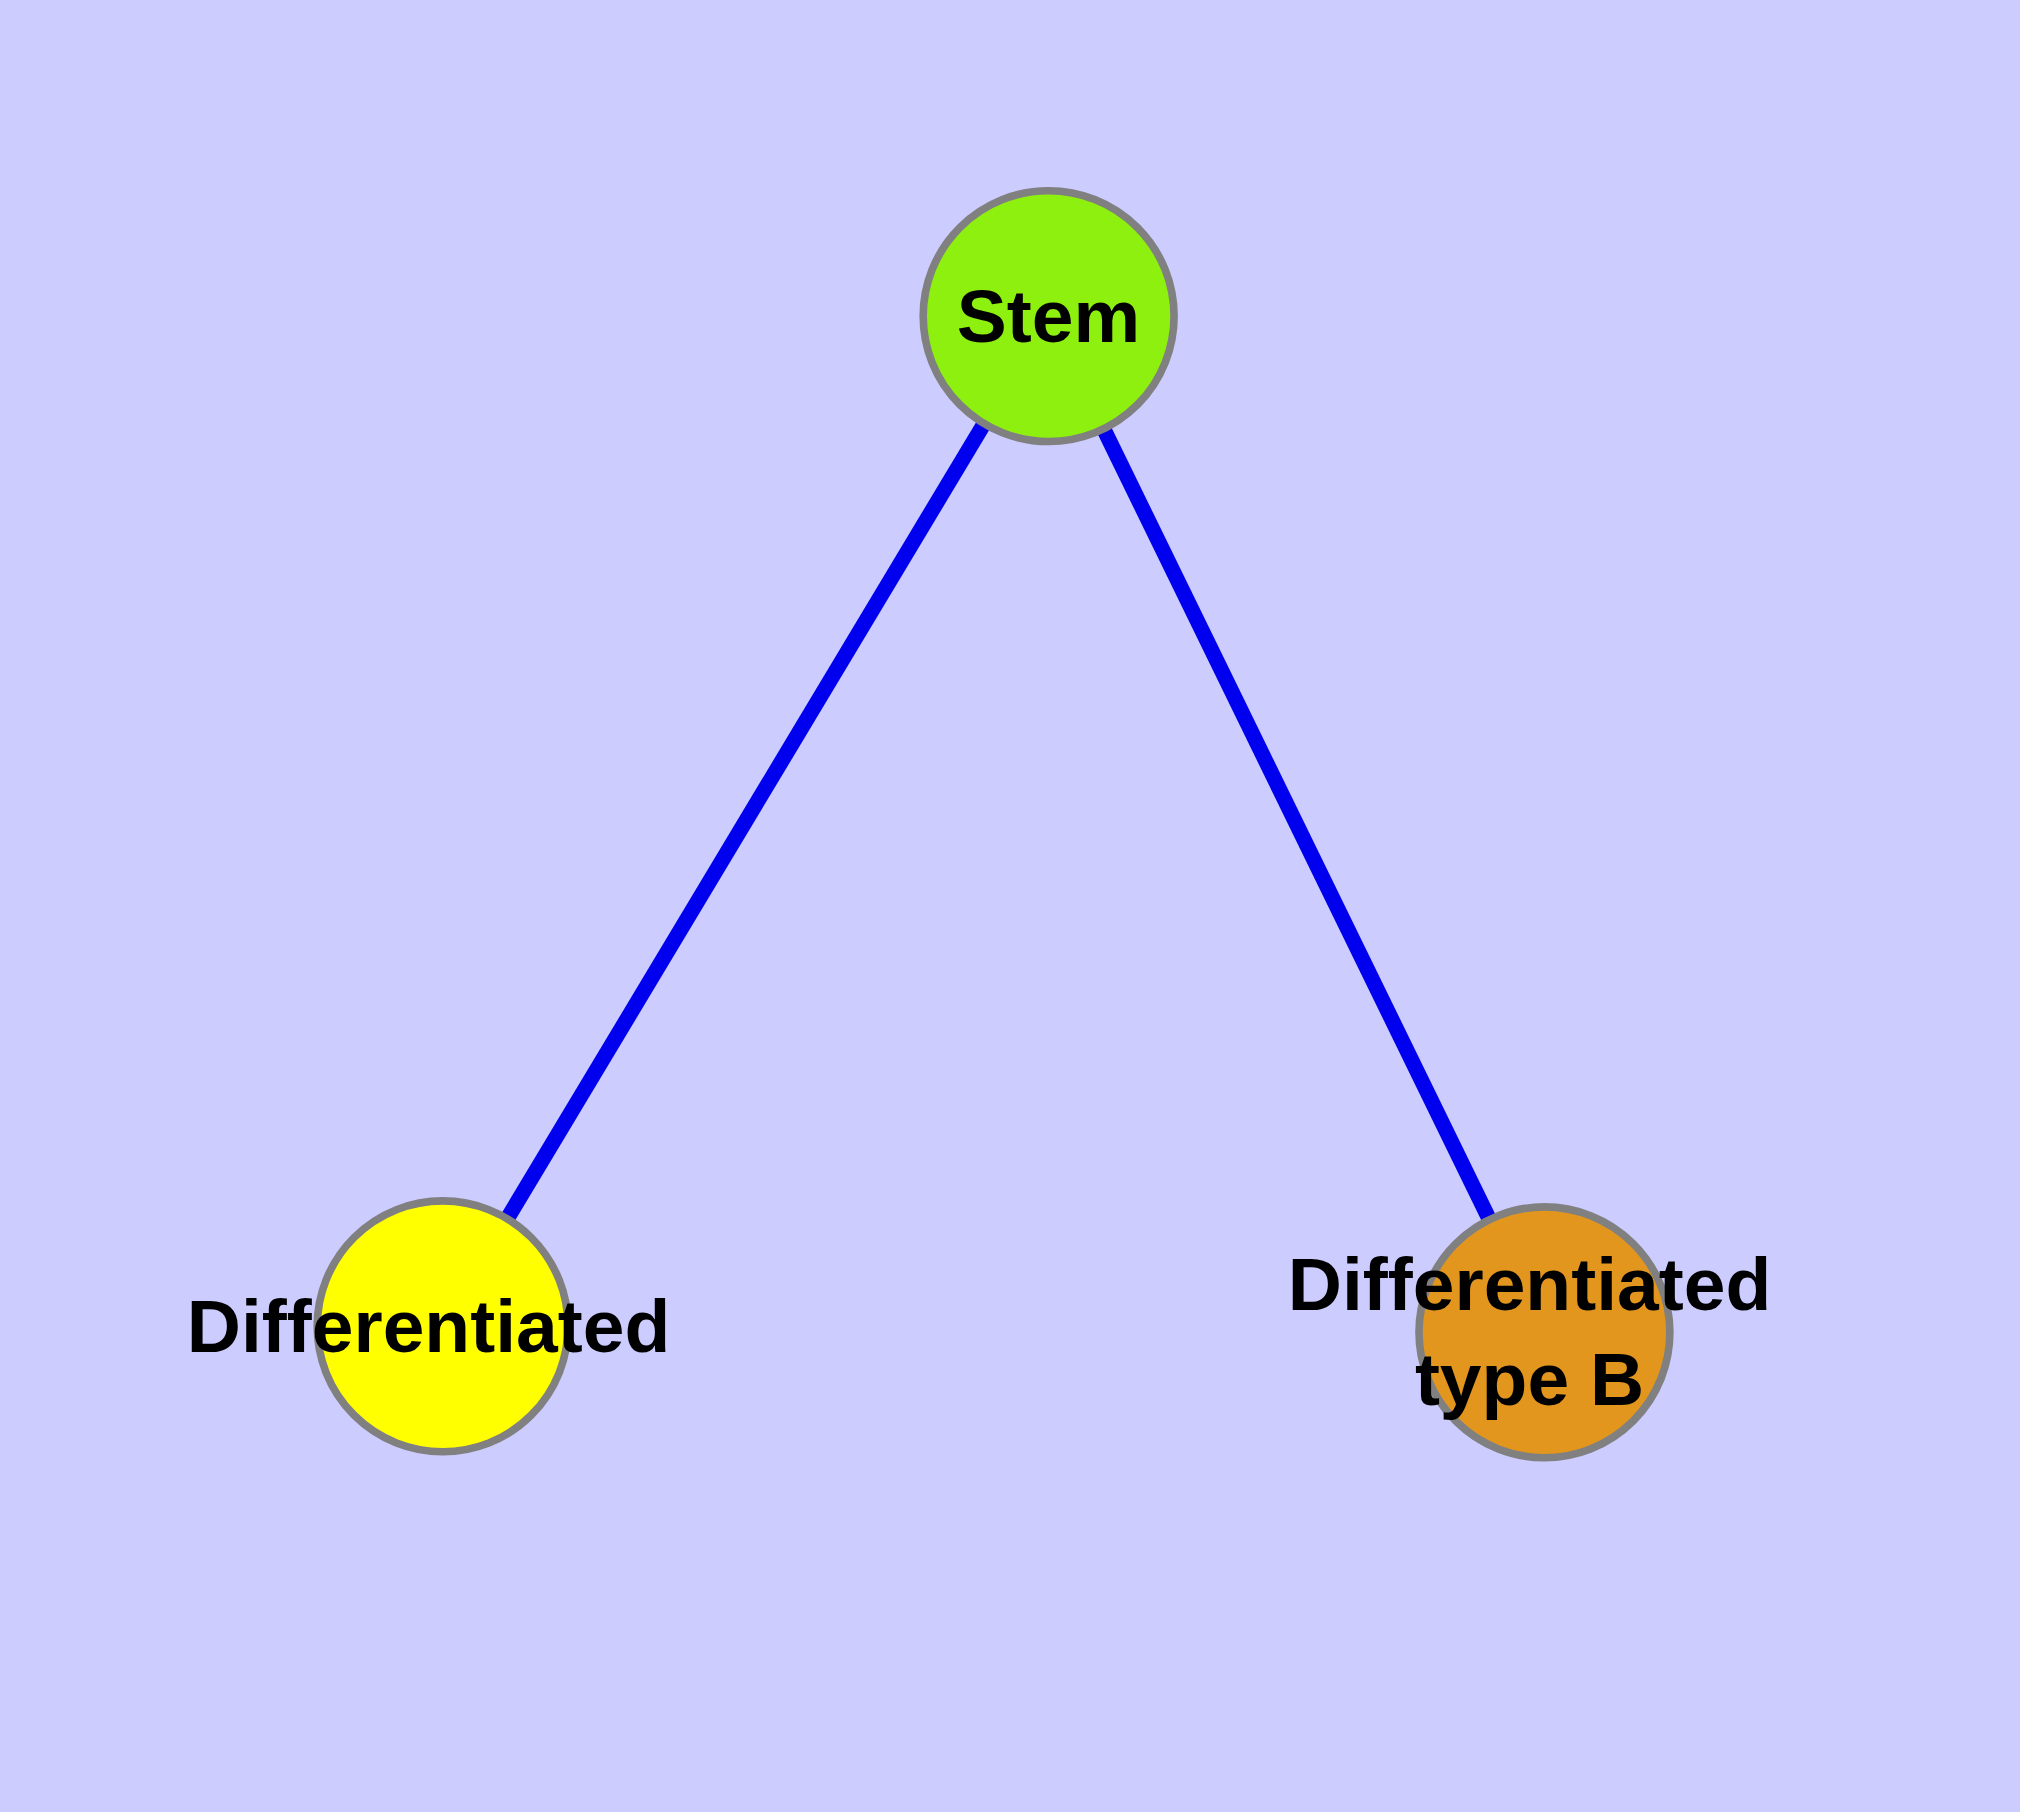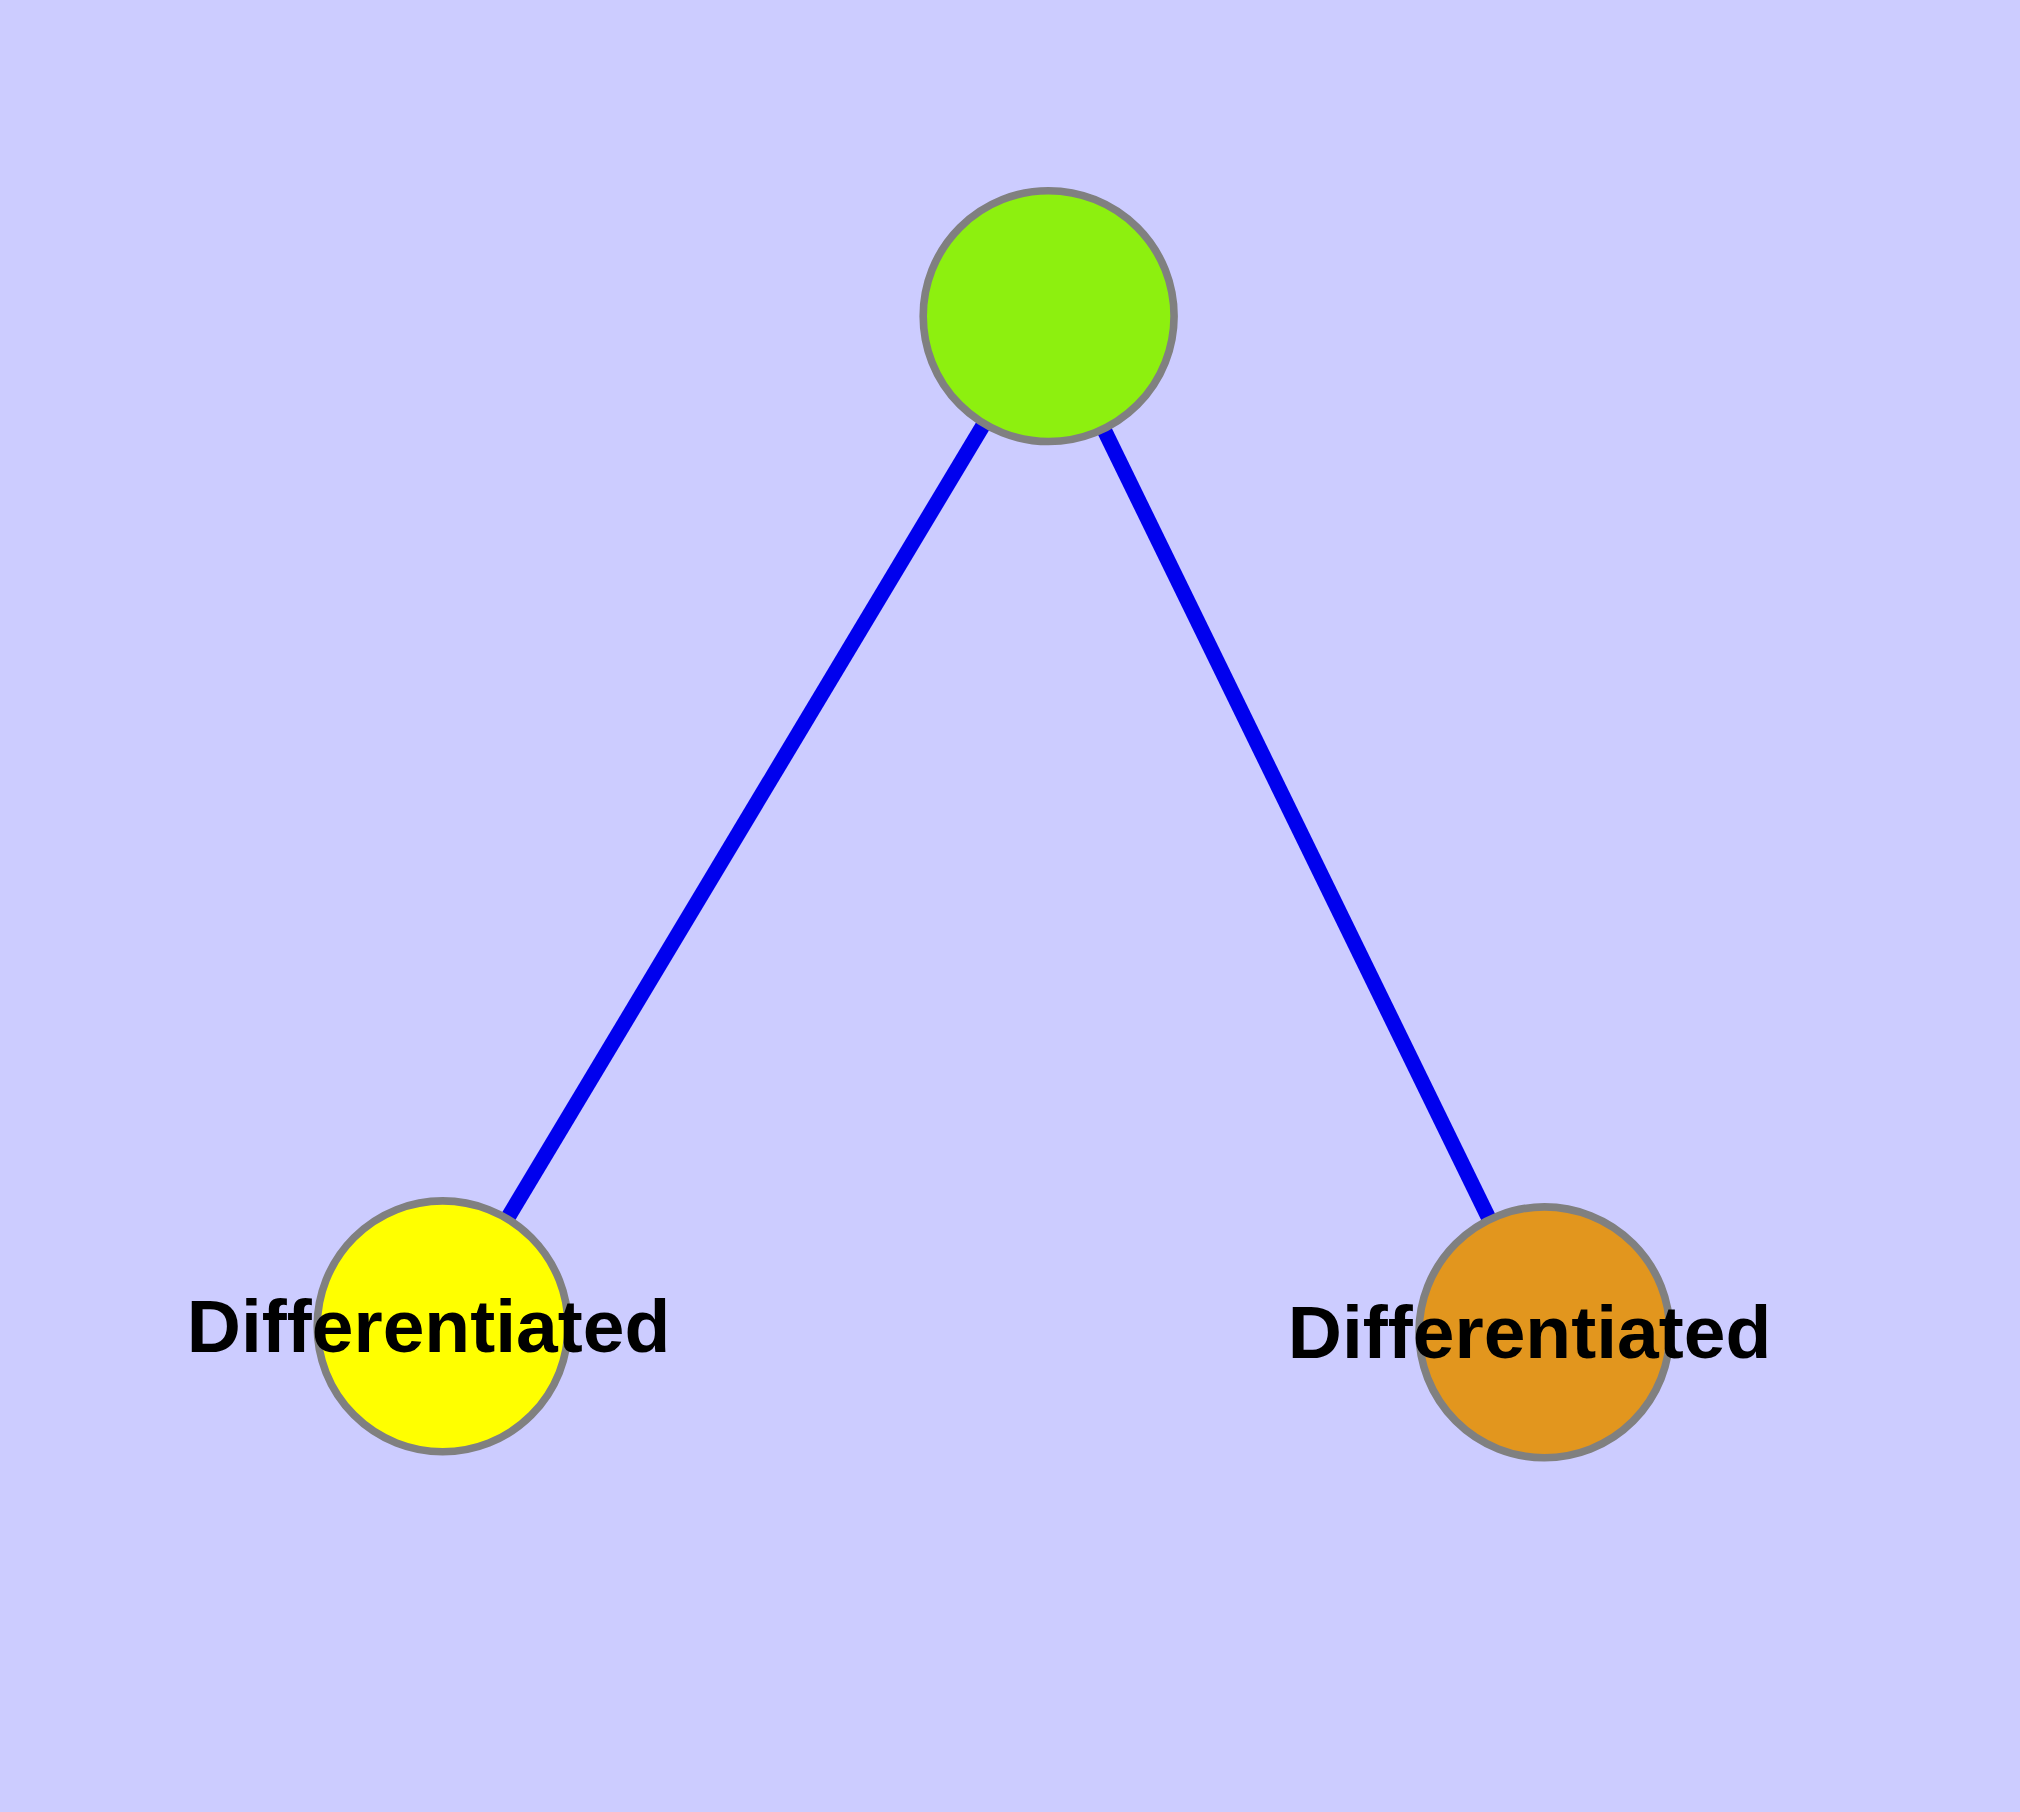--- a/index.html
+++ b/index.html
@@ -72,23 +72,27 @@
 
   <svg class="graph-svg" viewBox="0 0 2384 2138">
     <line class="edge" x1="1237" y1="373" x2="522" y2="1565"></line>
     <line class="edge" x1="1237" y1="373" x2="1822" y2="1572"></line>
 
     <circle class="node-circle stem-fill" cx="1237" cy="373" r="148"></circle>
     <circle class="node-circle type-a-fill" cx="522" cy="1565" r="148"></circle>
     <circle class="node-circle type-b-fill" cx="1822" cy="1572" r="148"></circle>
   </svg>
 
+  <div class="node-label label-stem">
+    <span>Stem</span>
+  </div>
 
   <div class="node-label label-type-a">
     <span>Differentiated</span>
   </div>
 
   <div class="node-label label-type-b">
     <span>Differentiated</span>
+    <span>type B</span>
   </div>
 
 </div>
 
 
 </body></html>

